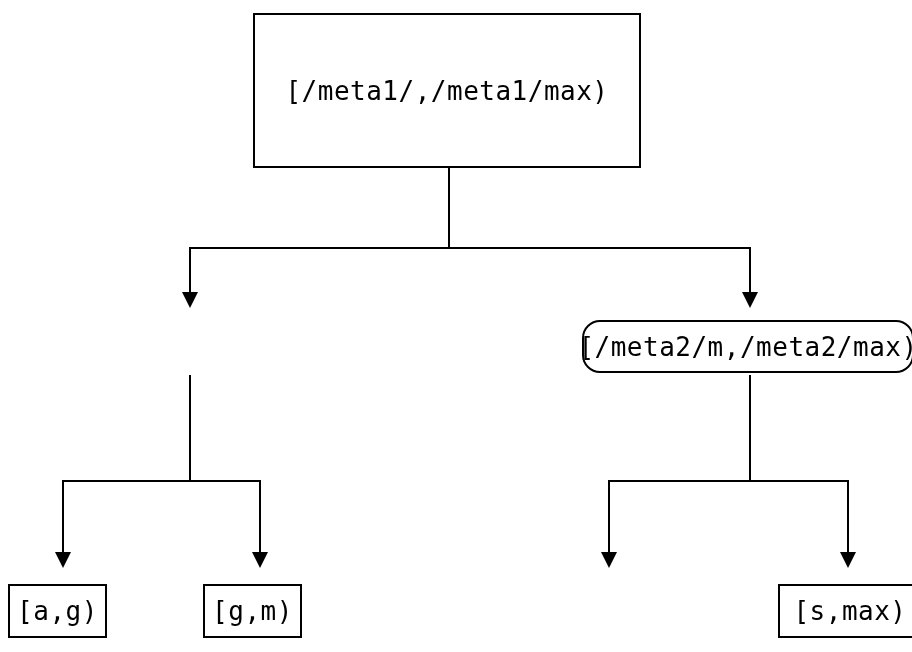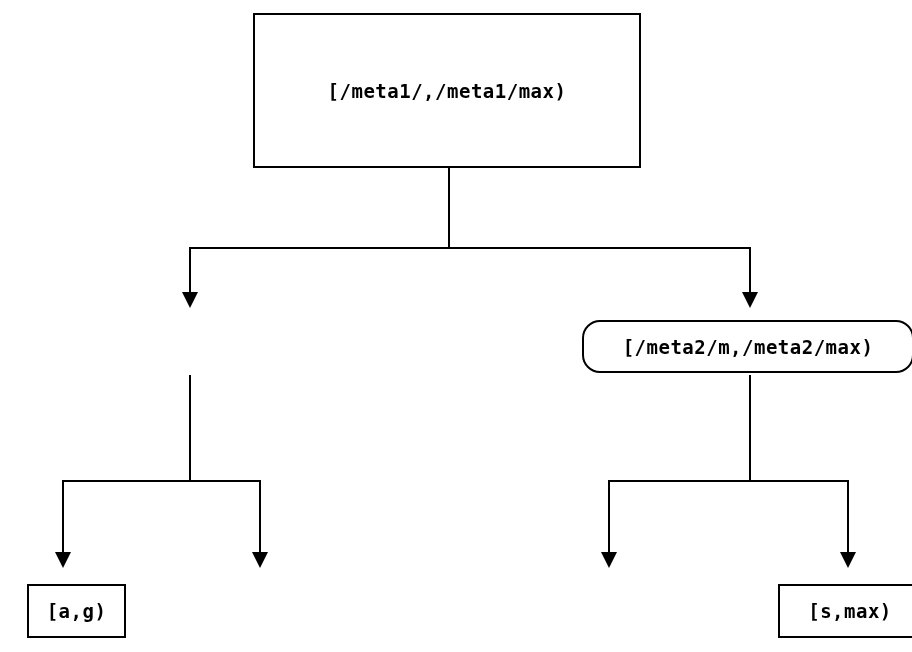--- a/index.html
+++ b/index.html
@@ -25,30 +25,30 @@
   .node {
     position: absolute;
     box-sizing: border-box;
     border: 2px solid #000000;
     background: #ffffff;
     display: flex;
     align-items: center;
     justify-content: center;
   }
   .node-label {
-    font-size: 19px;
-    font-weight: bold;
+    font-size: 26px;
+    font-weight: normal;
     color: #000000;
     white-space: nowrap;
     letter-spacing: 0.5px;
   }
   .node-root   { left: 253px; top: 13px;  width: 388px; height: 155px; }
   .node-l2-left  { left: 21px;  top: 322px; width: 326px; height: 53px; }
   .node-l2-right { left: 582px; top: 320px; width: 332px; height: 53px; border-radius: 18px; }
-  .node-leaf-0 { left: 8px;   top: 584px; width: 99px;  height: 54px; margin-left: 19px; }
+  .node-leaf-0 { left: 8px;   top: 584px; width: 99px;  height: 54px; }
   .node-leaf-1 { left: 203px; top: 584px; width: 99px;  height: 54px; }
   .node-leaf-2 { left: 554px; top: 584px; width: 99px;  height: 54px; }
   .node-leaf-3 { left: 778px; top: 584px; width: 144px; height: 54px; }
   .cline {
     stroke: #000000;
     stroke-width: 2px;
     fill: none;
   }
   .ahead {
     fill: #000000;
@@ -90,19 +90,22 @@
 
 
   <div class="node node-l2-right">
     <span class="node-label">[/meta2/m,/meta2/max)</span>
   </div>
 
   <div class="node node-leaf-0">
     <span class="node-label">[a,g)</span>
   </div>
 
+  <div class="node node-leaf-1">
+    <span class="node-label">[g,m)</span>
+  </div>
 
 
   <div class="node node-leaf-3">
     <span class="node-label">[s,max)</span>
   </div>
 
 </div>
 
 </body></html>

